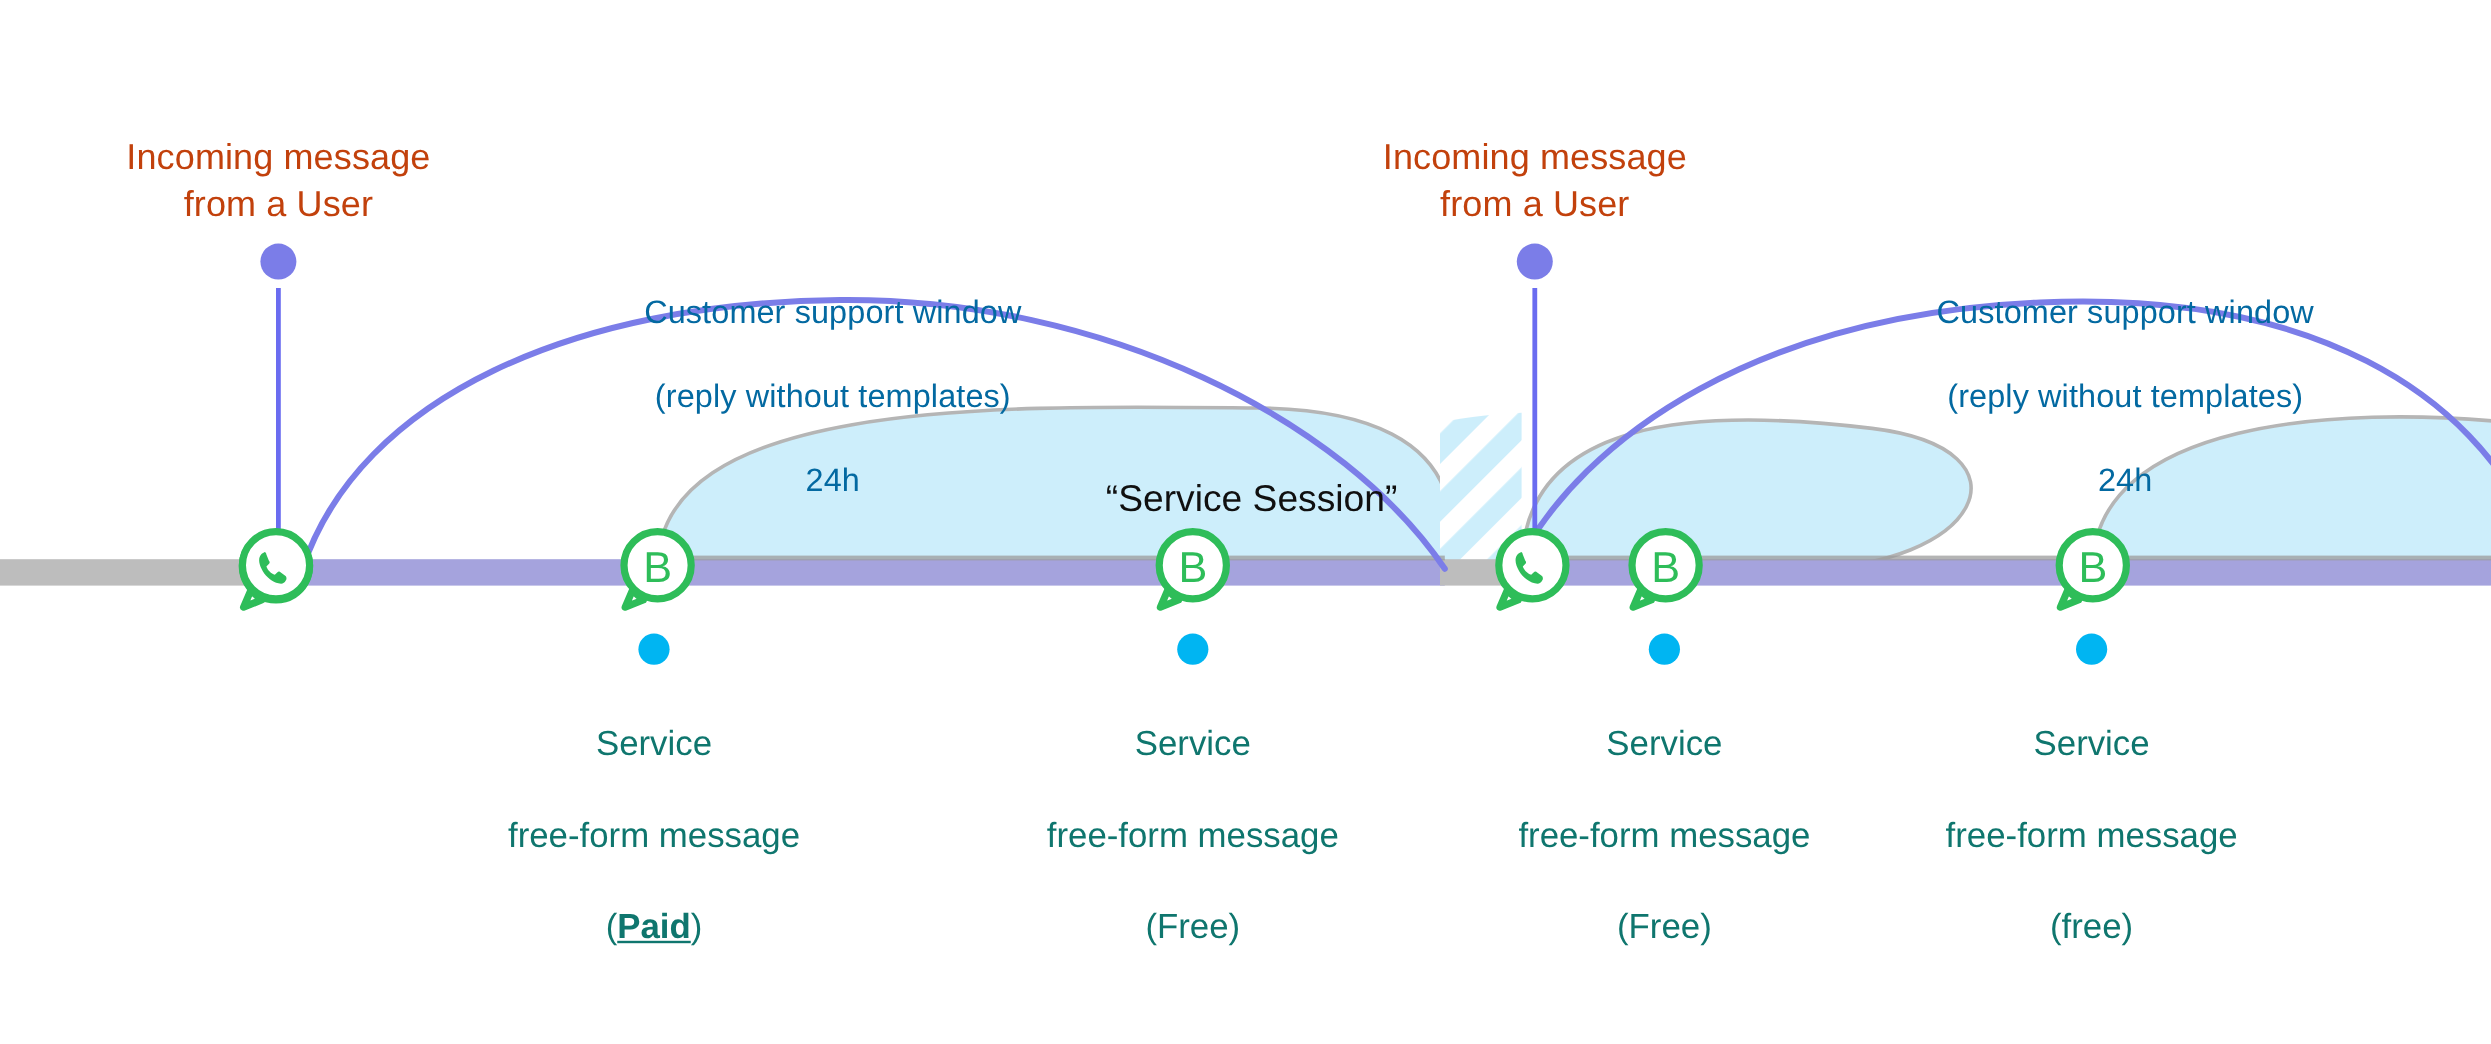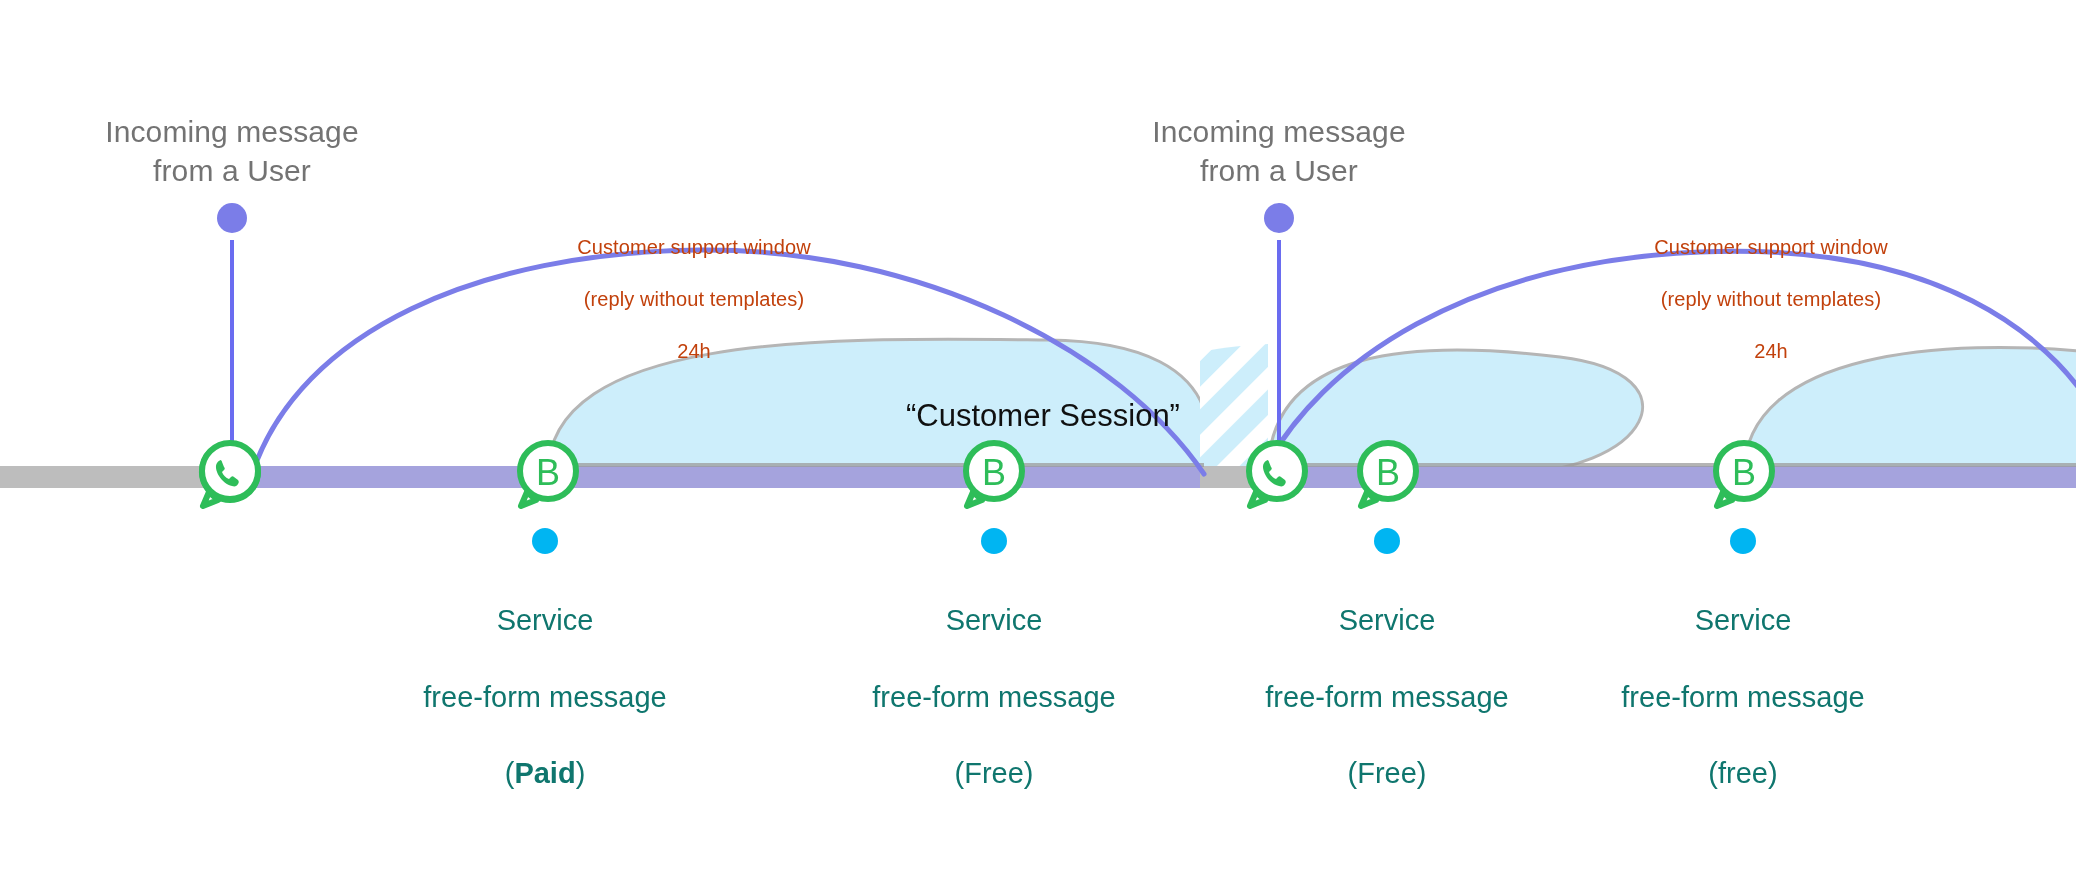--- a/index.html
+++ b/index.html
@@ -1,24 +1,24 @@
 <!DOCTYPE html>
 <html><head>
 <meta charset="utf-8">
 <style>
   html,body{margin:0;padding:0;background:#ffffff;}
   body{width:2076px;height:870px;font-family:"Liberation Sans",sans-serif;overflow:hidden;}
   #stage{position:relative;width:2076px;height:870px;background:#fff;}
   #stage svg.layer{position:absolute;left:0;top:0;width:2076px;height:870px;}
   .lbl{position:absolute;text-align:center;line-height:1.30;white-space:pre-line;}
-  .lbl-incoming{font-size:30px;color:#737373;letter-spacing:.1px;}
-  .lbl-window{font-size:20px;color:#c2410c;letter-spacing:.1px;}
+  .lbl-incoming{font-size:30px;color:#c2410c;letter-spacing:.1px;}
+  .lbl-window{font-size:27px;color:#0369a1;letter-spacing:.1px;}
   .lbl-session{font-size:31px;color:#101010;}
   .lbl-service{font-size:29px;color:#0f766e;line-height:1.32;}
-  .lbl-service b{font-weight:bold;}
+  .lbl-service b{font-weight:bold;text-decoration:underline;}
   .icon-wrap{position:absolute;width:66px;height:70px;}
   .icon-wrap svg{display:block;width:66px;height:70px;}
 </style>
 </head>
 <body>
 
 <div id="stage">
 
   <svg class="layer" viewBox="0 0 2076 870">
     <defs>
@@ -133,21 +133,21 @@
     <div>(reply without templates)</div>
     <div>24h</div>
   </div>
 
   <div class="lbl lbl-window" style="left:1521px;top:208px;width:500px;">
     <div>Customer support window</div>
     <div>(reply without templates)</div>
     <div>24h</div>
   </div>
 
-  <div class="lbl lbl-session" style="left:843px;top:396px;width:400px;">“Customer Session”</div>
+  <div class="lbl lbl-session" style="left:843px;top:396px;width:400px;">“Service Session”</div>
 
   <div class="lbl lbl-service" style="left:345px;top:563px;width:400px;">
     <div>Service</div>
     <div>free-form message</div>
     <div><span>(</span><b>Paid</b><span>)</span></div>
   </div>
 
   <div class="lbl lbl-service" style="left:794px;top:563px;width:400px;">
     <div>Service</div>
     <div>free-form message</div>

